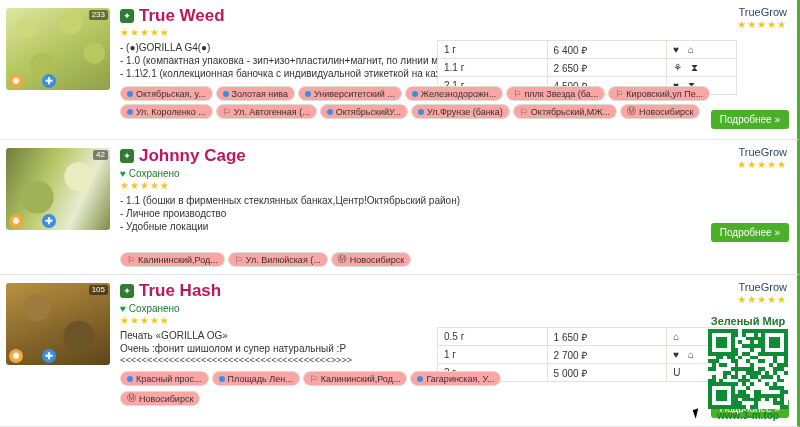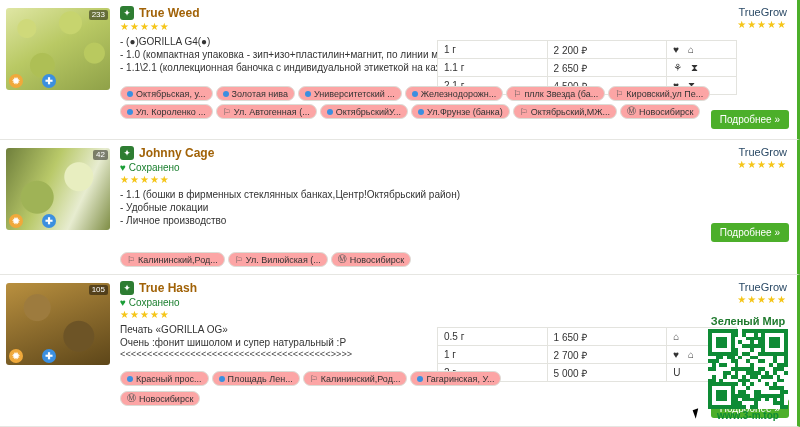--- a/index.html
+++ b/index.html
@@ -75,21 +75,21 @@
 
   
   .content { flex:1; padding:6px 8px 0 4px; position:relative; min-width:0; }
 
   .title-row { display:flex; align-items:center; gap:5px; }
   .shop-icon {
     width:14px; height:14px; border-radius:3px;
     background:#2e7d32; color:#fff; font-size:9px;
     line-height:14px; text-align:center;
   }
-  .title { font-size:12px; font-weight:bold; color:#a16207; }
+  .title { font-size:17px; font-weight:bold; color:#be185d; }
 
   .stars { color:#f5c518; font-size:10px; letter-spacing:1px; margin-top:1px; }
 
   .saved { color:#1a7f2e; font-size:10px; margin-top:2px; }
   .saved .heart { color:#1a9e37; }
 
   .desc { margin-top:3px; }
   .desc div { font-size:10px; line-height:13px; color:#333; white-space:nowrap; overflow:hidden; text-overflow:ellipsis; }
   .desc .mono { font-family:"Liberation Mono", monospace; font-size:9px; color:#444; }
 
@@ -203,21 +203,21 @@
       <div class="desc">
         <div>- (●)GORILLA G4(●)</div>
         <div>- 1.0 (компактная упаковка - зип+изо+пластилин+магнит, по линии метро)</div>
         <div>- 1.1\2.1 (коллекционная баночка с индивидуальной этикеткой на каждый сорт)</div>
       </div>
 
       <table class="ptable pt-wrap pt1">
         <tbody>
             <tr>
           <td class="w">1 г</td>
-          <td class="p">2 200 ₽</td>
+          <td class="p">6 400 ₽</td>
           <td class="ic">♥ ⌂</td>
         </tr>
         <tr>
           <td class="w">1.1 г</td>
           <td class="p">2 650 ₽</td>
           <td class="ic">⚘ ⧗</td>
         </tr>
         <tr>
           <td class="w">2.1 г</td>
           <td class="p">4 500 ₽</td>
@@ -300,22 +300,22 @@
         <span class="title">Johnny Cage</span>
       </div>
       <div class="saved">
         <span class="heart">♥</span>
         <span>Сохранено</span>
       </div>
       <div class="stars">★★★★★</div>
 
       <div class="desc">
         <div>- 1.1 (бошки в фирменных стеклянных банках,Центр!Октябрьский район)</div>
+        <div>- Личное производство</div>
         <div>- Удобные локации</div>
-        <div>- Личное производство</div>
       </div>
 
       <div class="tags tg2" style="top:112px;">
         <span class="tag">
             <span class="m">⚐</span>
             <span>Калининский,Род...</span>
           </span>
         <span class="tag">
             <span class="m">⚐</span>
             <span>Ул. Вилюйская (...</span>

